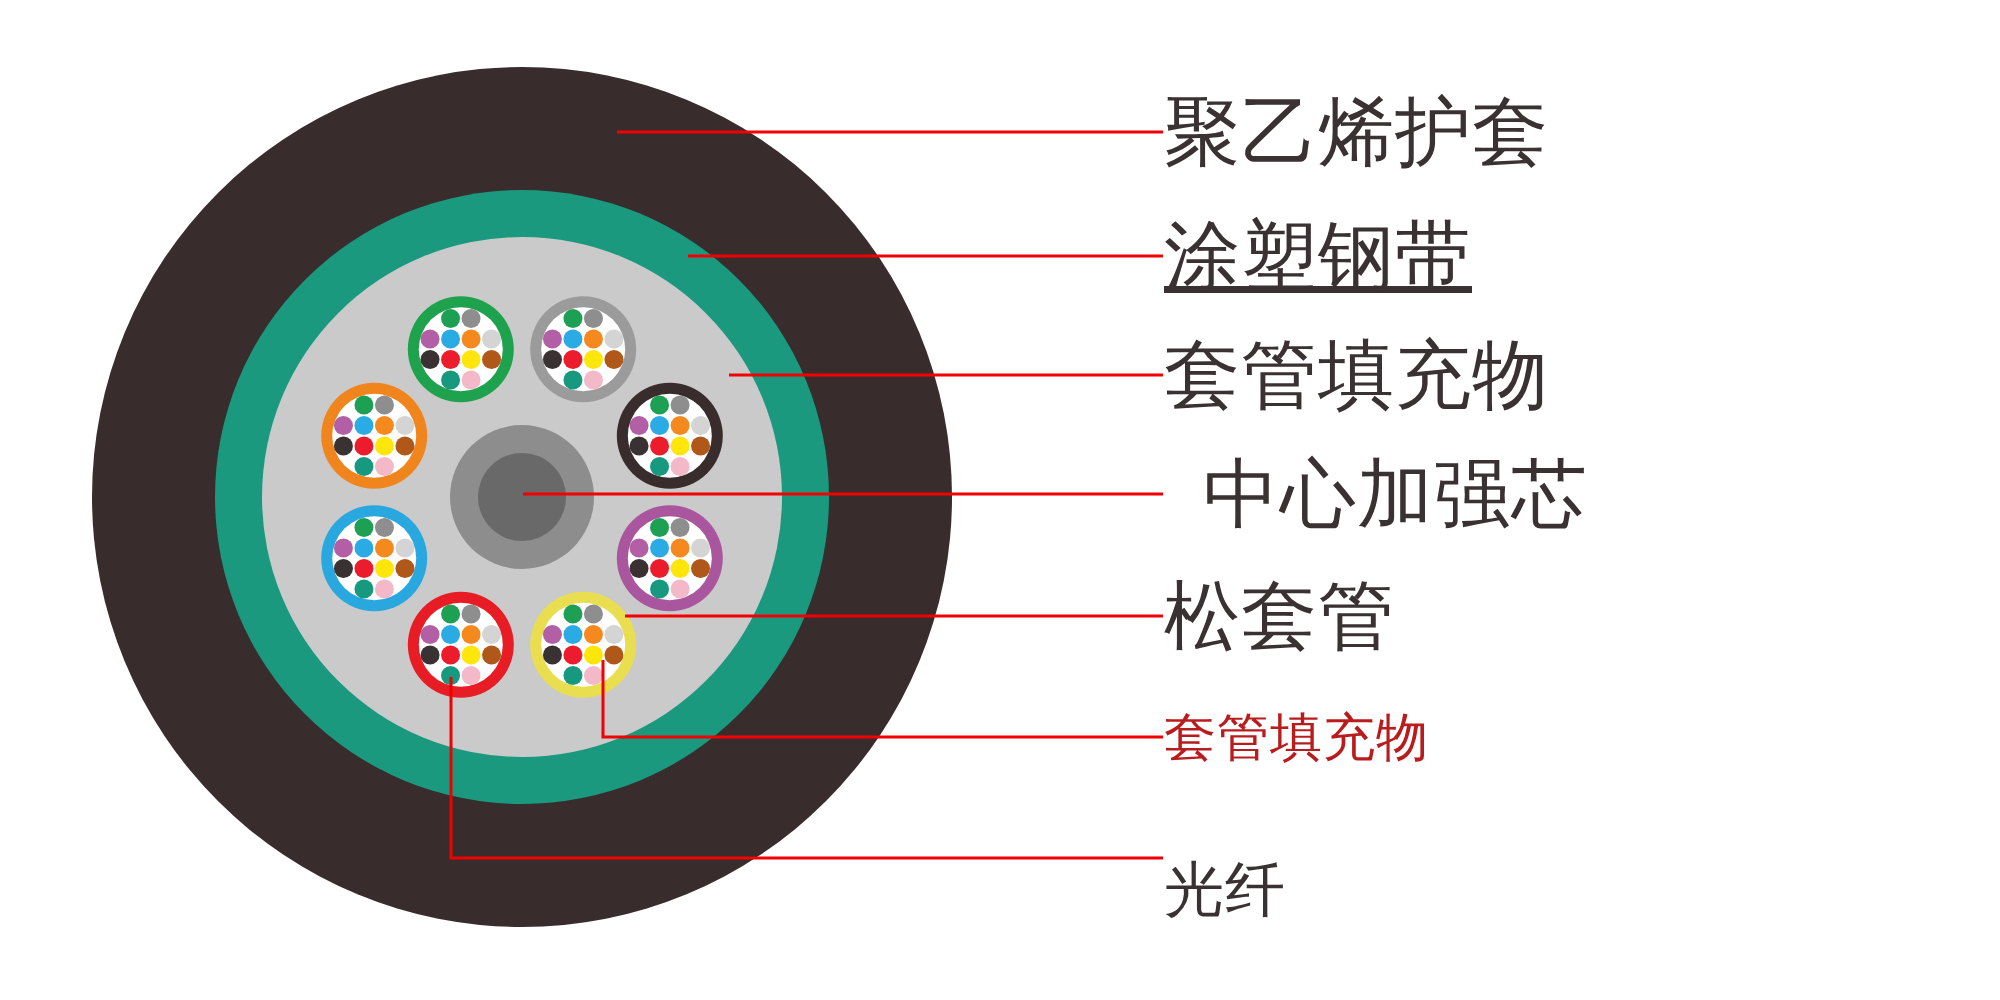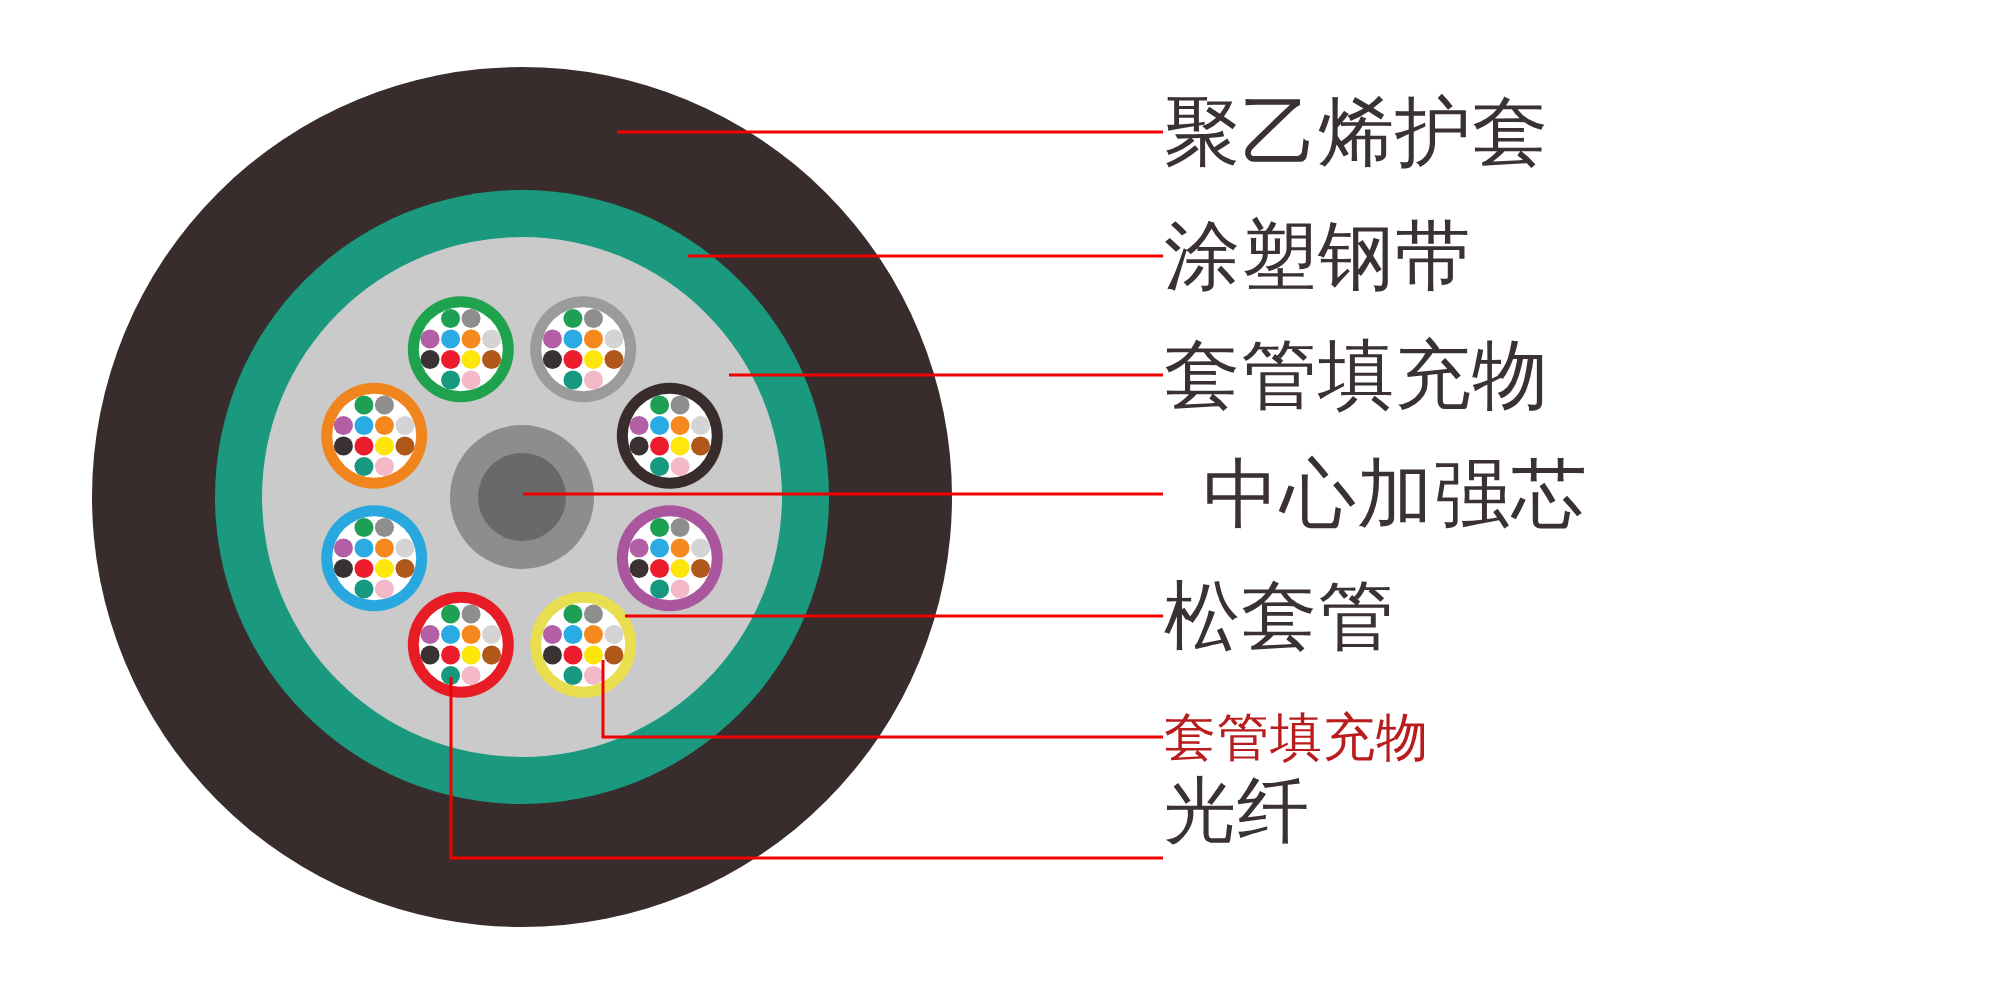--- a/index.html
+++ b/index.html
@@ -179,20 +179,20 @@
         <polyline points="688,256 1163,256" fill="none" stroke="#f20000" stroke-width="3"></polyline>
         <polyline points="729,375 1163,375" fill="none" stroke="#f20000" stroke-width="3"></polyline>
         <polyline points="523,494 1163,494" fill="none" stroke="#f20000" stroke-width="3"></polyline>
         <polyline points="625,616 1163,616" fill="none" stroke="#f20000" stroke-width="3"></polyline>
         <polyline points="603,660 603,737 1163,737" fill="none" stroke="#f20000" stroke-width="3"></polyline>
         <polyline points="451,677 451,858 1163,858" fill="none" stroke="#f20000" stroke-width="3"></polyline>
       </g>
   </svg>
   <div id="label-layer">
       <div class="callout-label" style="left: 1164px; top: 82px; color: rgb(58, 49, 50); font-size: 76px;">聚乙烯护套</div>
-      <div class="callout-label" style="left: 1164px; top: 206px; color: rgb(58, 49, 50); font-size: 76px;">涂塑钢带</div>
+      <div class="callout-label" style="left: 1164px; top: 206px; color: rgb(58, 49, 50); font-size: 76px; text-decoration: underline;">涂塑钢带</div>
       <div class="callout-label" style="left: 1164px; top: 325px; color: rgb(58, 49, 50); font-size: 76px;">套管填充物</div>
       <div class="callout-label" style="left: 1164px; top: 444px; color: rgb(58, 49, 50); font-size: 76px; margin-left: 39px;">中心加强芯</div>
       <div class="callout-label" style="left: 1164px; top: 566px; color: rgb(58, 49, 50); font-size: 76px; text-align: right;">松套管</div>
       <div class="callout-label" style="left: 1164px; top: 687px; color: #b91c1c; font-size: 52px;">套管填充物</div>
-      <div class="callout-label" style="left: 1164px; top: 760px; color: rgb(58, 49, 50); font-size: 72px;">光纤</div>
+      <div class="callout-label" style="left: 1164px; top: 840px; color: rgb(58, 49, 50); font-size: 60px;">光纤</div>
     </div>
 </div>
 
 </body></html>

